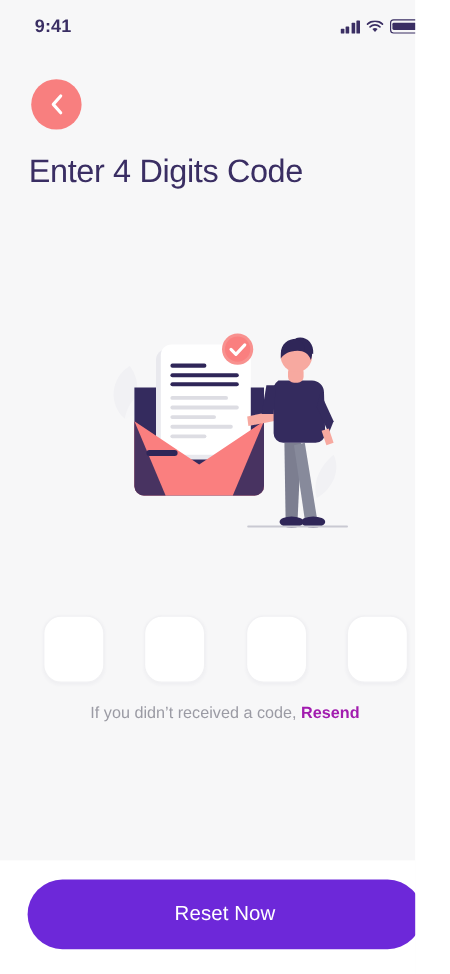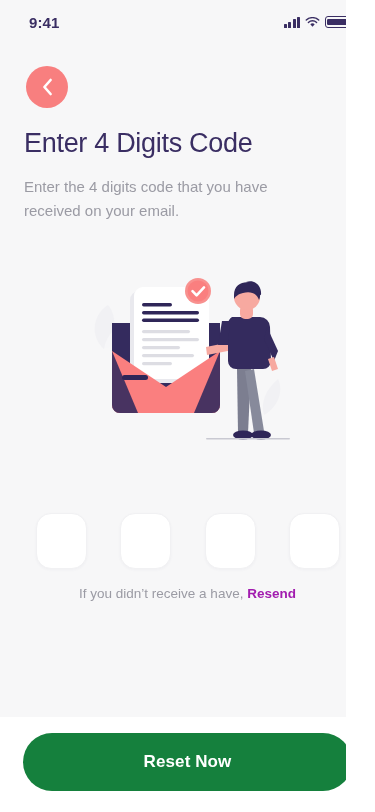--- a/index.html
+++ b/index.html
@@ -87,22 +87,22 @@
   .hint .resend { color:#a21caf; font-weight:700; cursor:pointer; }
 
   
   .bottom-bar {
     position:absolute; left:0; bottom:0; width:375px; height:95px;
     background:#ffffff;
   }
   .cta {
     position:absolute; left:23px; top:733px;
     width:329px; height:58px; border-radius:29px;
-    background:#15803d; color:#ffffff;
-    font-size:17px; font-weight:700; letter-spacing:0.1px;
+    background:#6d28d9; color:#ffffff;
+    font-size:17px; font-weight:400; letter-spacing:0.1px;
     border:none; cursor:pointer;
     font-family:"Liberation Sans", sans-serif;
   }
 </style>
 </head>
 <body>
 
 <div id="screen">
 
   <div class="statusbar">
@@ -125,21 +125,20 @@
     </div>
   </div>
 
   <button class="back-btn">
     <svg width="11" height="18" viewBox="0 0 11 18">
       <path d="M8.6 2 L2.4 9 L8.6 16" stroke="#ffffff" stroke-width="2.6" fill="none" stroke-linecap="round" stroke-linejoin="round"></path>
     </svg>
   </button>
 
   <h1 class="title">Enter 4 Digits Code</h1>
-  <p class="subtitle">Enter the 4 digits code that you have received on your email.</p>
 
   <div class="illo">
     <svg viewBox="0 0 225 195" xmlns="http://www.w3.org/2000/svg">
 
       <path d="M30 40 C14 50 12 72 26 84 C38 72 40 52 30 40 Z" fill="#f1f1f4"></path>
       <path d="M26 84 C40 80 52 68 54 56 C40 58 28 70 26 84 Z" fill="#f6f6f8"></path>
       <path d="M186 150 C200 142 206 126 200 114 C188 124 182 138 186 150 Z" fill="#f1f1f4"></path>
 
       <path d="M34 58 L34 140 a8 8 0 0 0 8 8 L134 148 a8 8 0 0 0 8 -8 L142 58 Z" fill="#342b5e"></path>
 
@@ -188,19 +187,19 @@
   </div>
 
   <div class="otp-row">
     <input class="otp-box" maxlength="1" value="" style="">
     <input class="otp-box" maxlength="1" value="" style="">
     <input class="otp-box" maxlength="1" value="" style="">
     <input class="otp-box" maxlength="1" value="" style="">
   </div>
 
   <div class="hint">
-    <span>If you didn’t receive a have, </span><span class="resend">Resend</span>
+    <span>If you didn’t received a code, </span><span class="resend">Resend</span>
   </div>
 
   <div class="bottom-bar"></div>
   <button class="cta">Reset Now</button>
 
 </div>
 
 </body></html>

